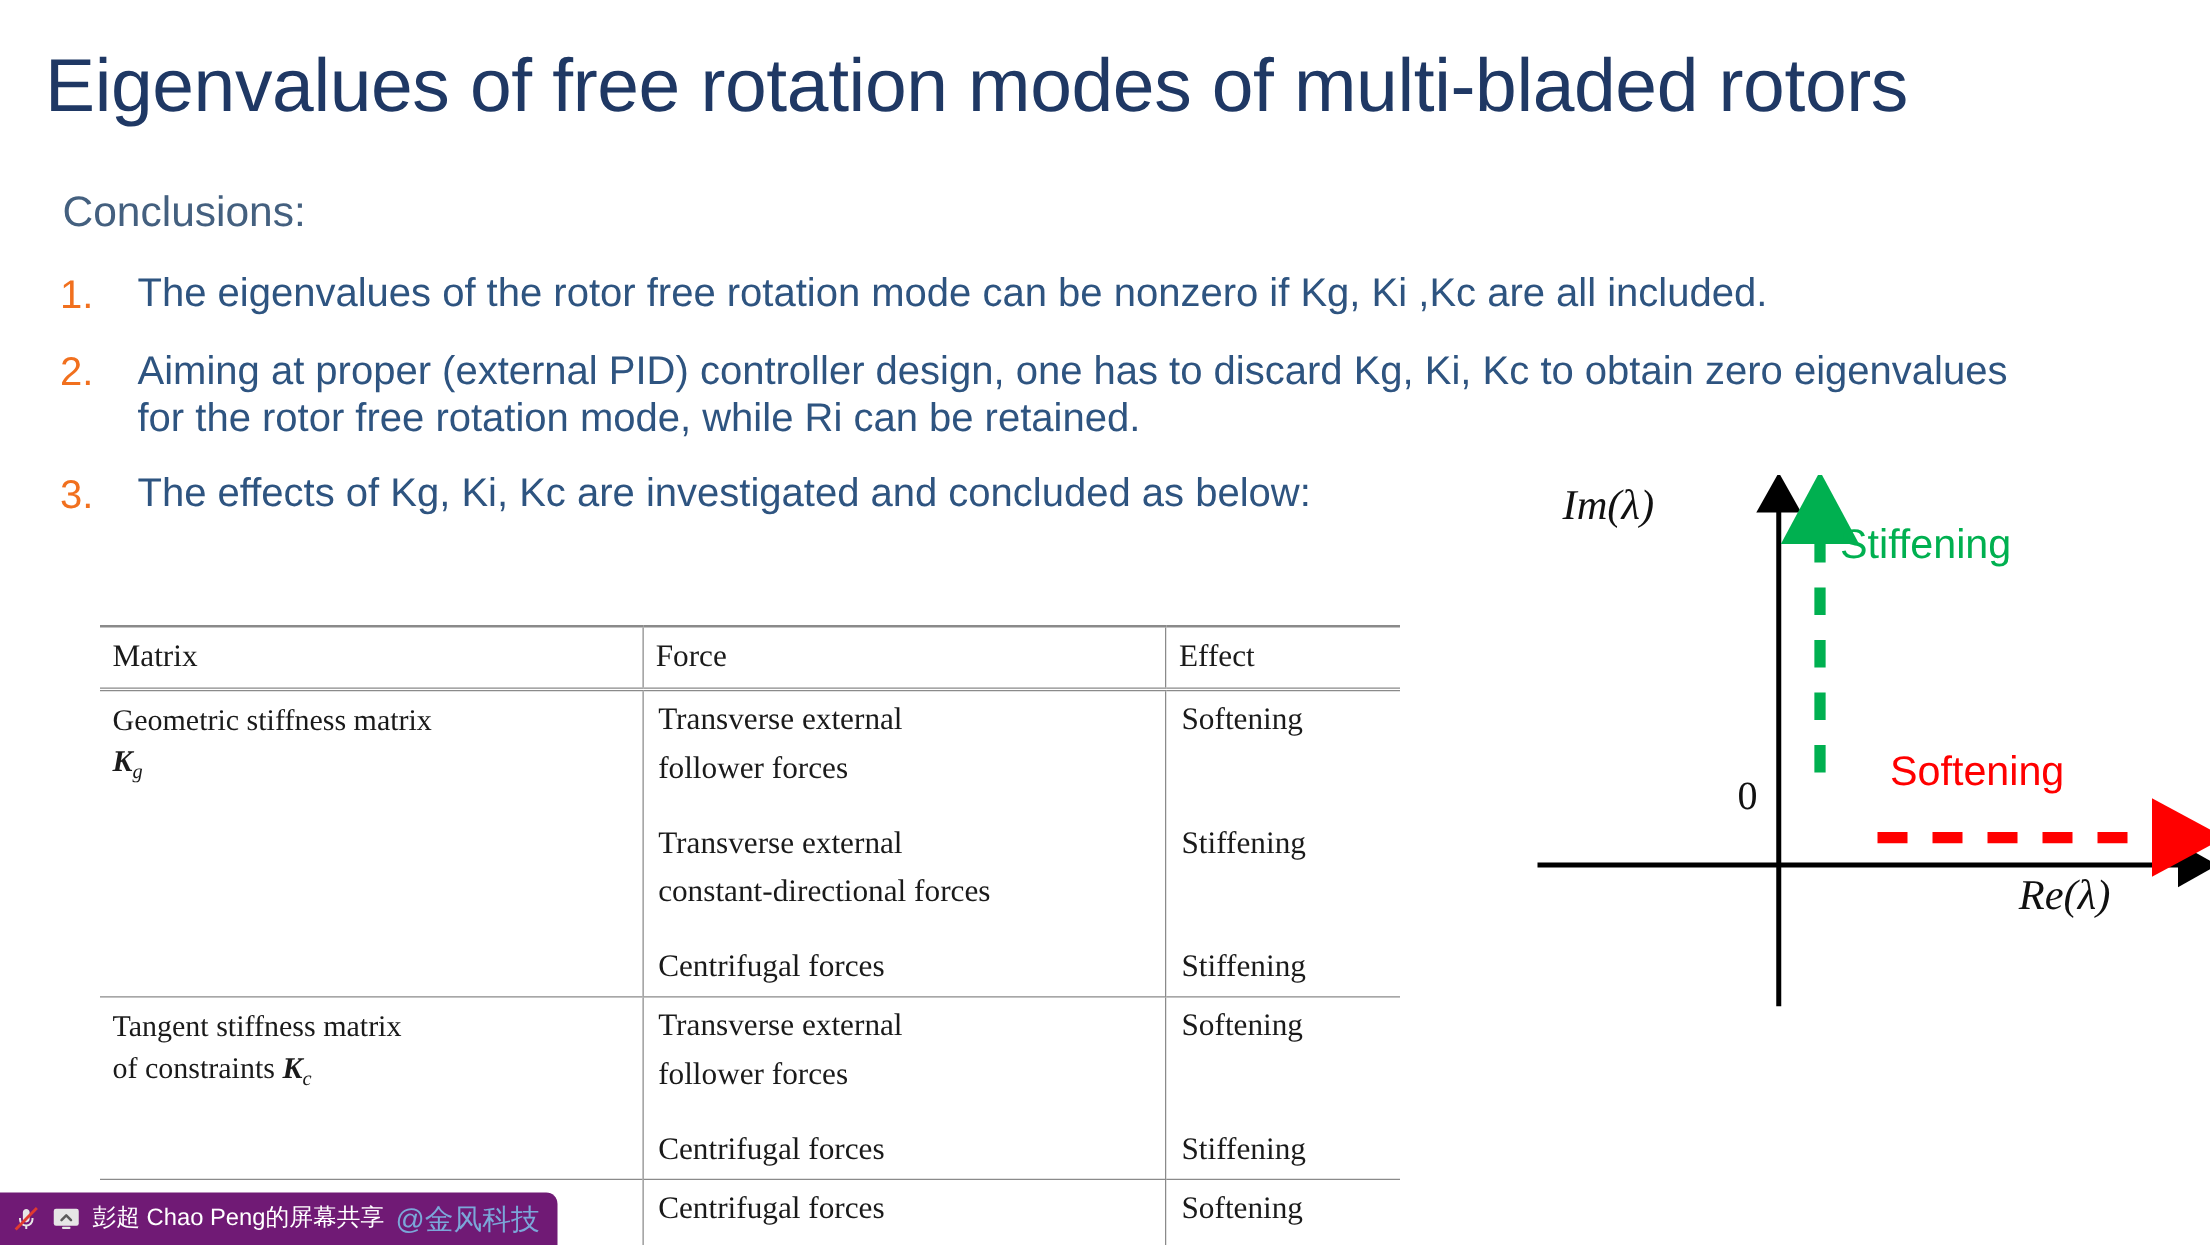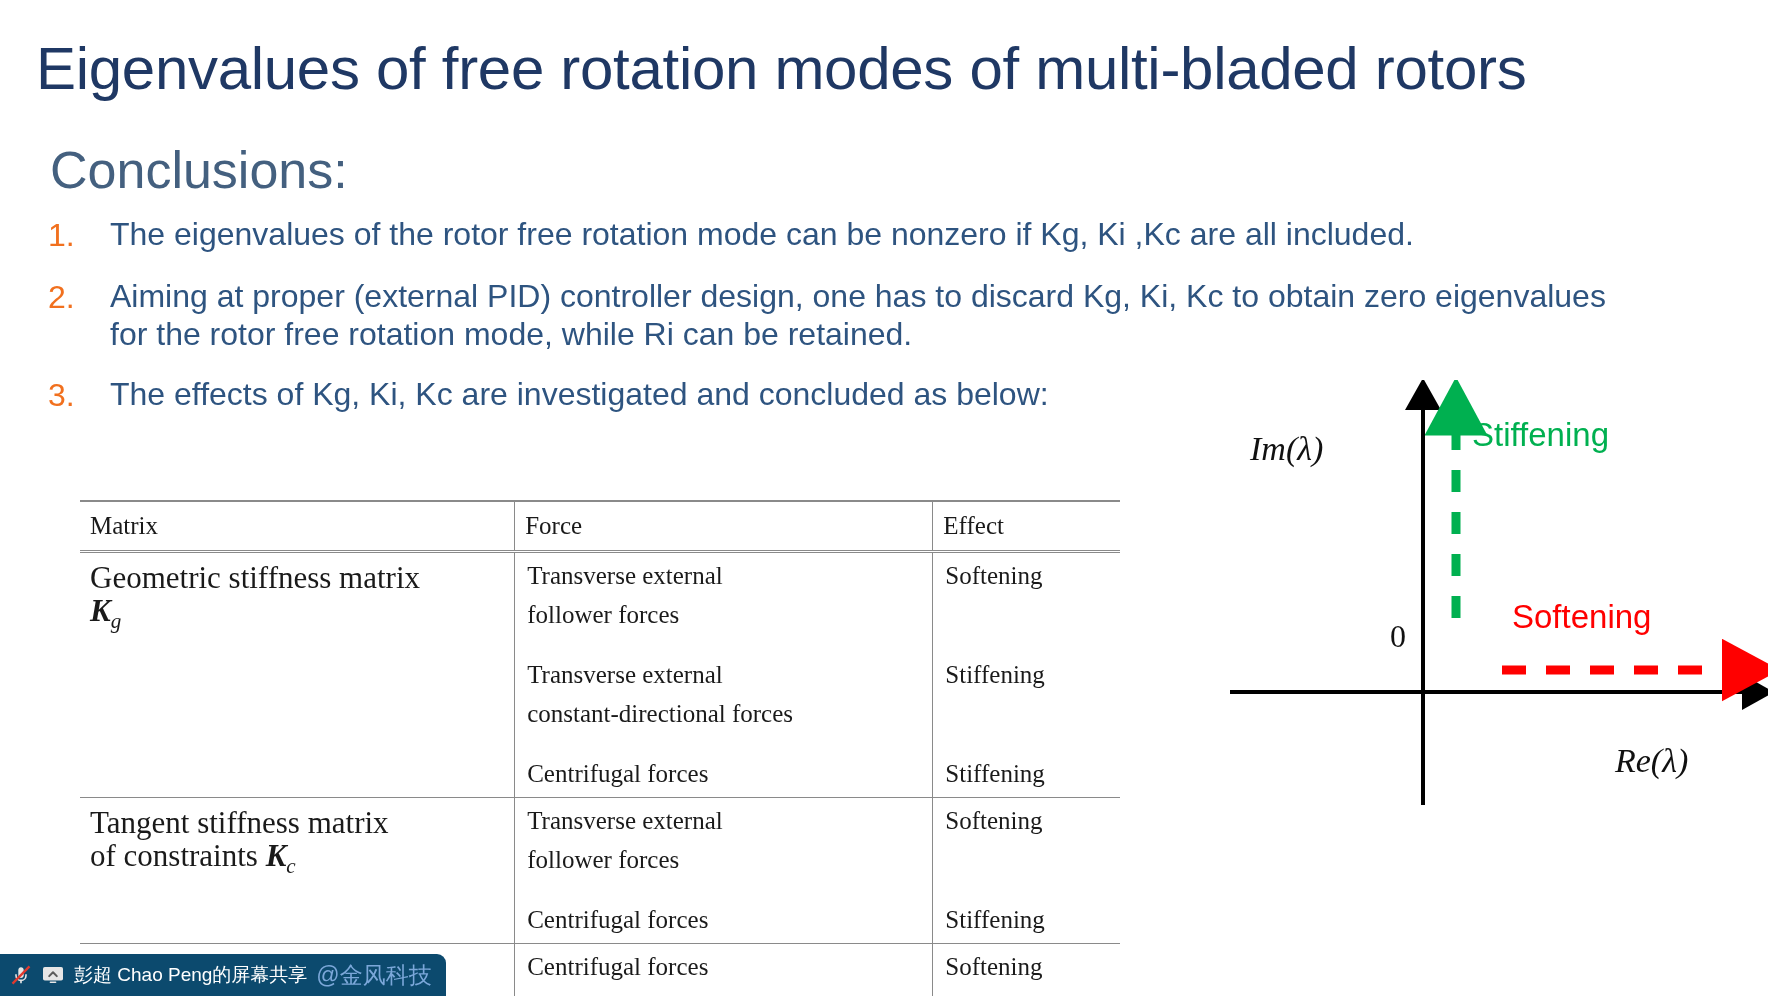--- a/index.html
+++ b/index.html
@@ -28,21 +28,21 @@
     color: #1F3864;
     letter-spacing: -0.3px;
     white-space: nowrap;
   }
 
   
   #conclusions-heading {
     position: absolute;
     left: 50px;
     top: 148px;
-    font-size: 52px;
+    font-size: 34px;
     line-height: 44px;
     color: #44607F;
     font-weight: 400;
   }
 
   
   #conclusions-list {
     position: absolute;
     left: 48px;
     top: 215px;
@@ -91,21 +91,21 @@
     line-height: 30px;
     padding: 9px 0 9px 10px !important;
   }
   .col-matrix   { width: 437px; border-right: 1.5px solid #8a8a8a; }
   .col-force    { width: 420px; border-right: 1.5px solid #8a8a8a; margin-top: 30px; }
   .col-effect   { width: 180px; }
   .grp-sep > *  { border-top: 1.5px solid #8a8a8a; }
   .tbl-bottom > * { border-bottom: 2px solid #8a8a8a; }
 
   .cell {
-    font-size: 31px;
+    font-size: 24px;
     line-height: 33px;
     padding: 8px 0 8px 10px;
   }
   .matvar {
     font-style: italic;
     font-weight: bold;
     font-family: Liberation Serif, serif;
   }
   .matvar sub {
     font-style: italic;
@@ -125,21 +125,20 @@
     height: 430px;
   }
   #complex-plane svg { display: block; }
   .axis-label {
     position: absolute;
     font-family: "Liberation Serif", serif;
     font-style: italic;
     font-size: 34px;
     color: #111;
     white-space: nowrap;
-    margin-top: 44px;
   }
   #im-label { left: 20px;  top: 6px; }
   #re-label { left: 385px; top: 318px; }
   #origin-label {
     position: absolute;
     left: 160px; top: 238px;
     font-family: "Liberation Serif", serif;
     font-size: 32px;
     color: #111;
   }
@@ -155,21 +154,21 @@
   
   #meeting-bar {
     position: absolute;
     left: 0;
     bottom: 0;
     height: 42px;
     display: flex;
     align-items: center;
     gap: 9px;
     padding: 0 14px 0 10px;
-    background: #0c4a6e;
+    background: #701a75;
     border-top-right-radius: 9px;
     color: #ffffff;
   }
   #meeting-bar .bar-text {
     font-size: 19px;
     line-height: 22px;
     white-space: nowrap;
   }
   #meeting-bar .bar-org {
     font-size: 23px;

